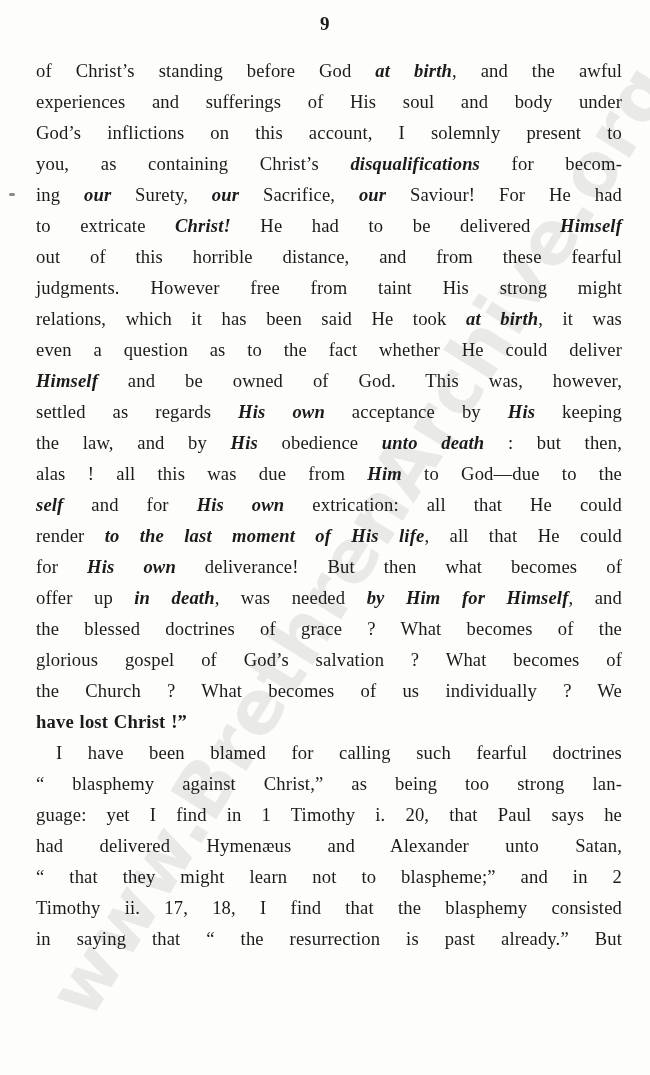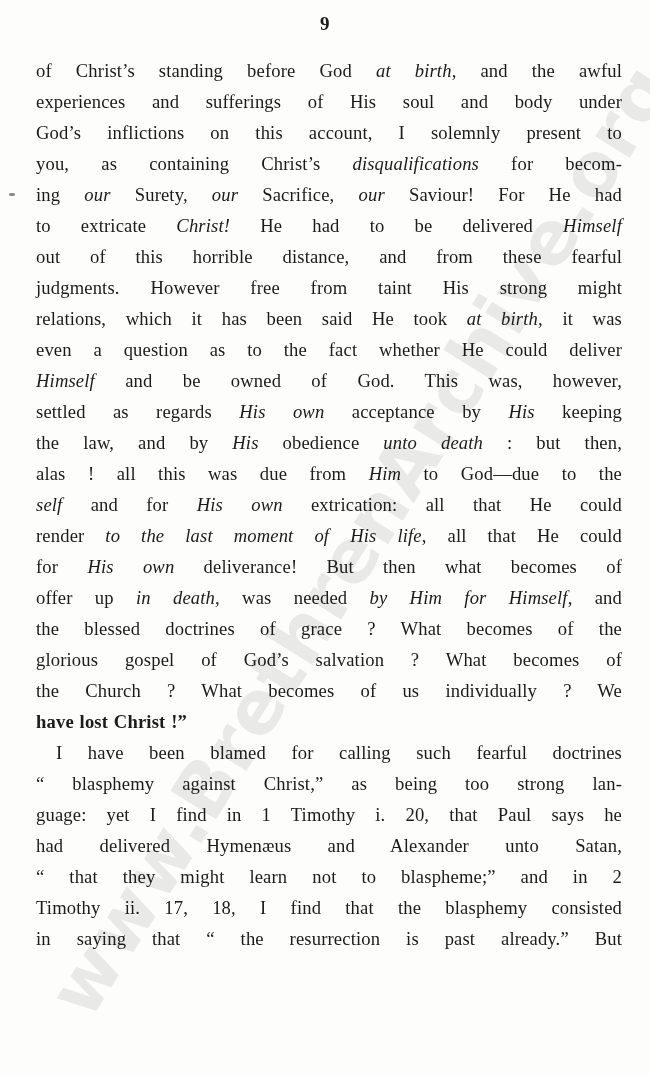--- a/index.html
+++ b/index.html
@@ -44,21 +44,21 @@
     height: 31px;
     letter-spacing: 0.15px;
     word-spacing: 1px;
     text-align: justify;
     text-align-last: justify;
     white-space: nowrap;
     overflow: visible;
   }
   .line.no-j { text-align-last: left; font-weight: bold; }
   .line.indent { text-indent: 20px; }
-  .it { font-style: italic; }
+  .it { font-style: italic; font-weight: bold; }
   .artifact-dot {
     position: absolute;
     left: 9px; top: 193px;
     width: 6px; height: 3px;
     background: #8a8a8a;
     border-radius: 2px;
   }
 </style>
 </head>
 <body>

